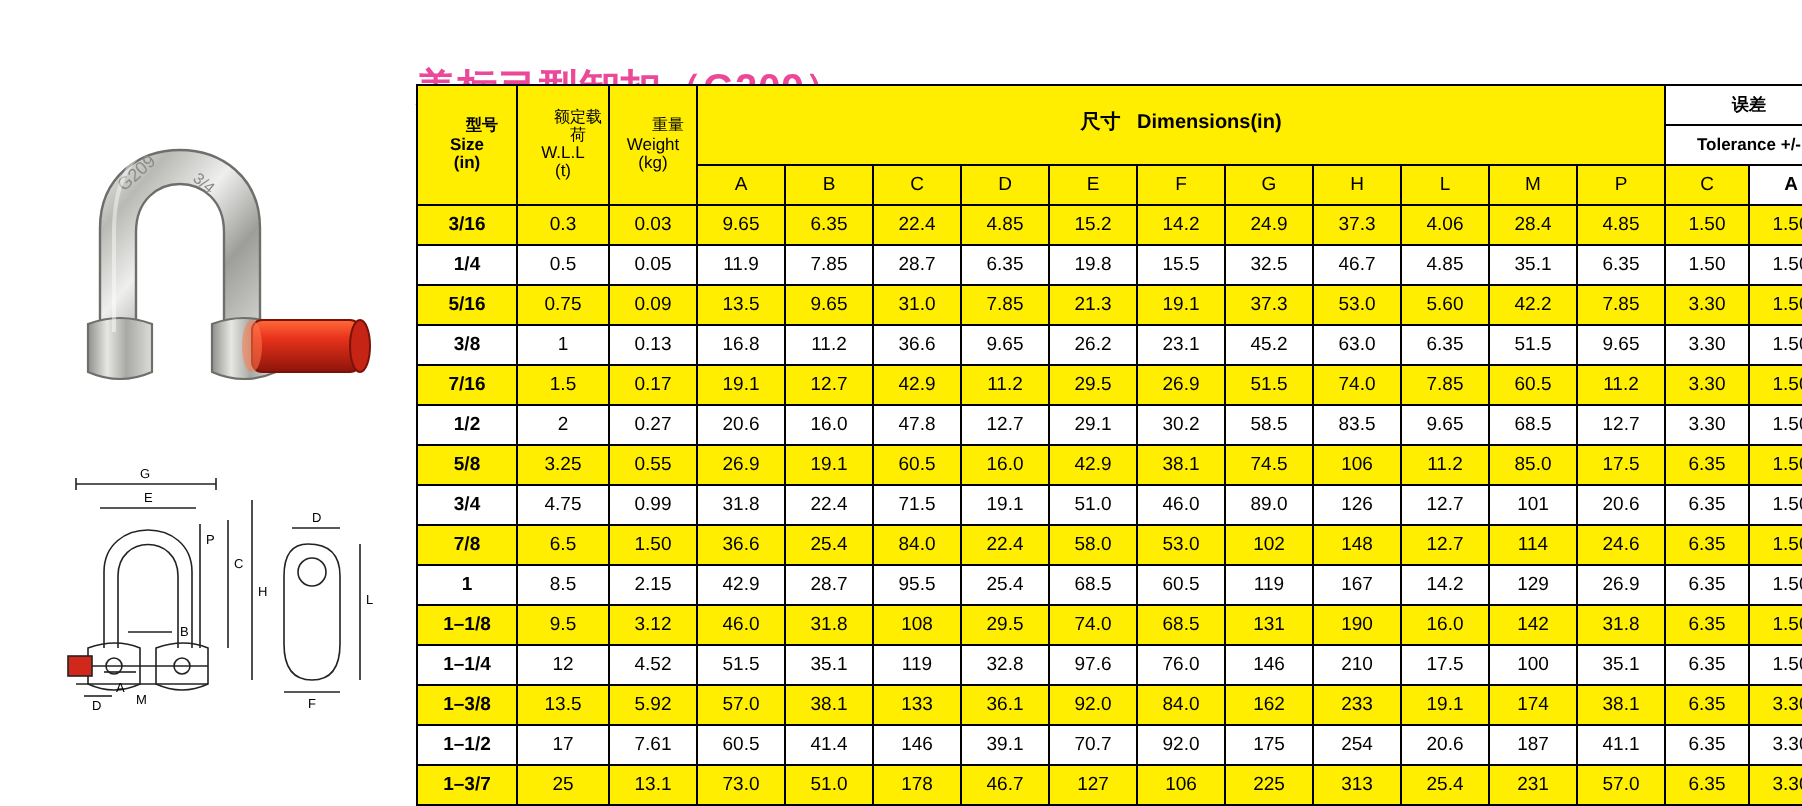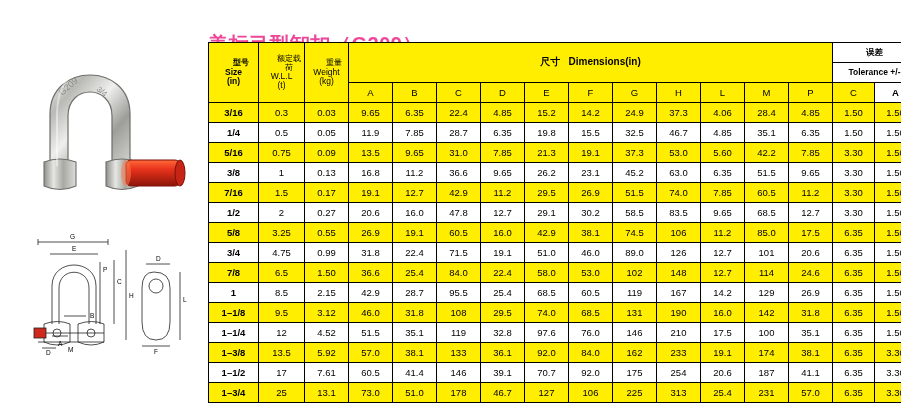--- a/index.html
+++ b/index.html
@@ -488,21 +488,21 @@
           <td>92.0</td>
           <td>175</td>
           <td>254</td>
           <td>20.6</td>
           <td>187</td>
           <td>41.1</td>
           <td>6.35</td>
           <td>3.30</td>
         </tr>
         <tr class="row-yellow">
-          <td class="firstcol">1–3/4</td>
+          <td class="firstcol">1–3/7</td>
           <td>25</td>
           <td>13.1</td>
           <td>73.0</td>
           <td>51.0</td>
           <td>178</td>
           <td>46.7</td>
           <td>127</td>
           <td>106</td>
           <td>225</td>
           <td>313</td>

